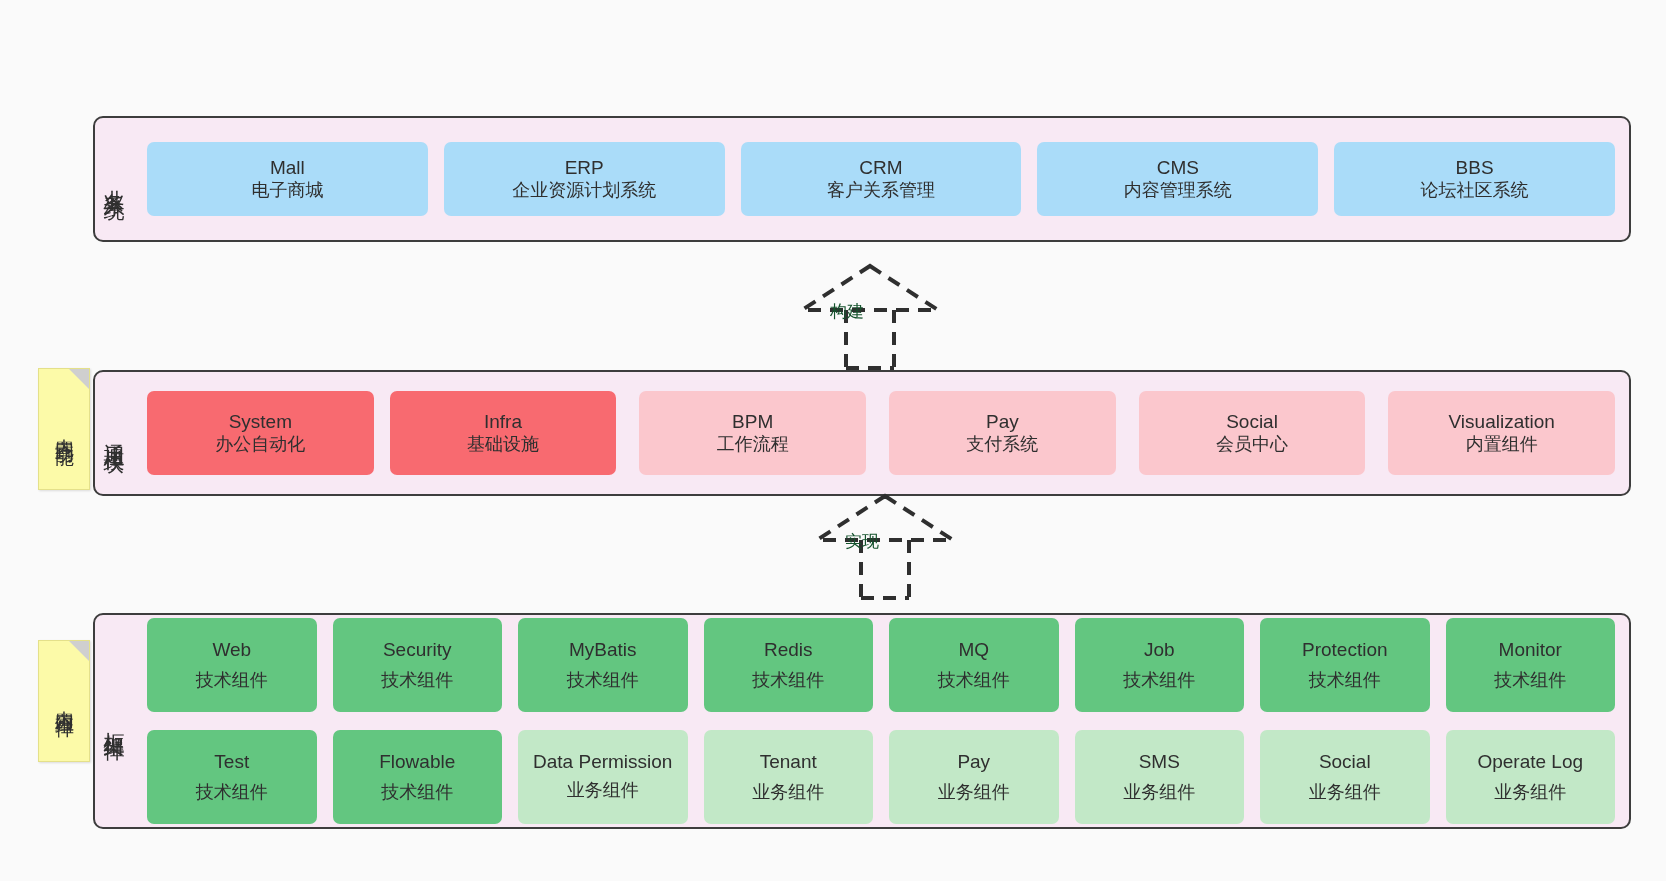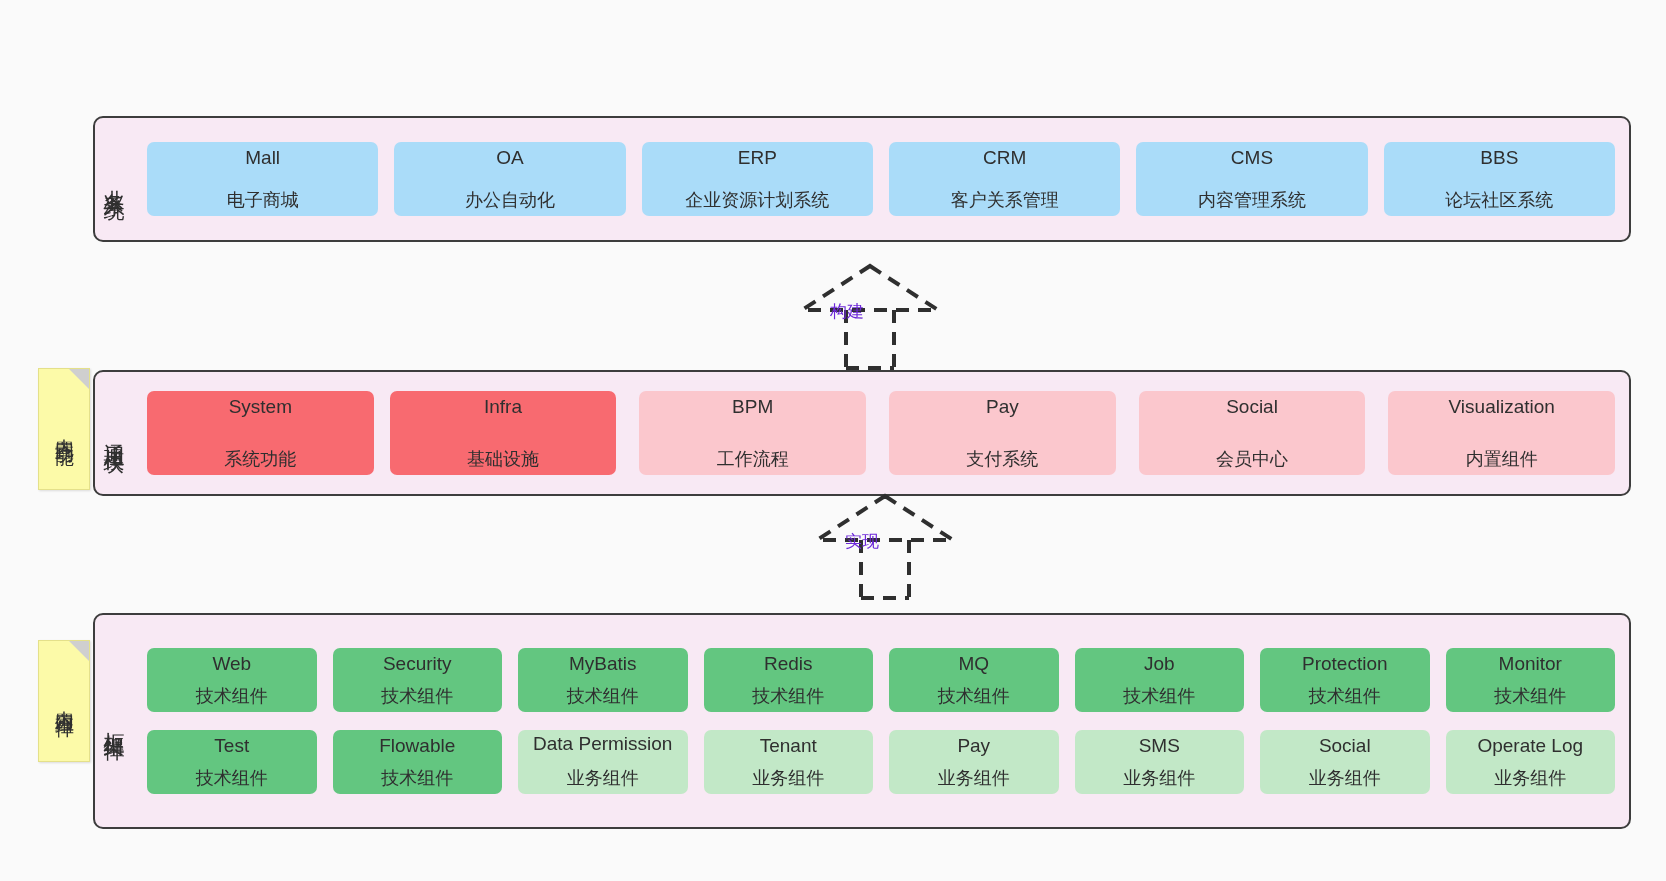--- a/index.html
+++ b/index.html
@@ -56,37 +56,37 @@
     gap: 16px;
   }
 
   
   .box {
     flex: 1 1 0;
     border-radius: 7px;
     display: flex;
     flex-direction: column;
     align-items: center;
-    justify-content: space-between;
+    justify-content: center;
     text-align: center;
     color: #2f2f2f;
     line-height: 1.22;
     padding: 4px 6px;
   }
   .box .t1 { font-size: 19px; }
   .box .t2 { font-size: 18px; }
   .blue  { background: #aadcf9; }
   .red   { background: #f86a70; }
   .pink  { background: #fbc7cd; margin-left: 7px; }
   .green { background: #63c680; }
   .lgreen{ background: #c2e8c7; }
 
   .h-biz   { height: 74px; }
   .h-mod   { height: 84px; }
-  .h-comp  { height: 64px; gap: 8px; }
+  .h-comp  { height: 94px; gap: 8px; }
 
   
   .note {
     position: absolute;
     width: 52px;
     background: #fcfaa8;
     border: 1px solid #e4e08a;
     display: flex;
     align-items: center;
     justify-content: center;
@@ -109,43 +109,39 @@
     border-top: 20px solid #cfcfcf;
   }
 
   
   .connector {
     position: absolute;
   }
   .connector .label {
     position: absolute;
     font-size: 17px;
-    color: #6d28d9;
+    color: #14532d;
     background: transparent;
     white-space: nowrap;
   }
 </style>
 </head>
 <body>
 
 <div id="canvas">
 
   <div class="layer" id="layer-business" style="left:93px; top:116px; width:1538px; height:126px;">
     <div class="layer-title">
       <span>业务系统</span>
     </div>
     <div class="layer-body">
       <div class="row">
         <div class="box blue h-biz">
           <div class="t1">Mall</div>
           <div class="t2">电子商城</div>
-        </div>
-        <div class="box blue h-biz">
-          <div class="t1">OA</div>
-          <div class="t2">办公自动化</div>
         </div>
         <div class="box blue h-biz">
           <div class="t1">ERP</div>
           <div class="t2">企业资源计划系统</div>
         </div>
         <div class="box blue h-biz">
           <div class="t1">CRM</div>
           <div class="t2">客户关系管理</div>
         </div>
         <div class="box blue h-biz">
@@ -177,21 +173,21 @@
     <span>内置功能</span>
   </div>
   <div class="layer" id="layer-modules" style="left:93px; top:370px; width:1538px; height:126px;">
     <div class="layer-title">
       <span>通用模块</span>
     </div>
     <div class="layer-body">
       <div class="row">
         <div class="box red h-mod">
           <div class="t1">System</div>
-          <div class="t2">系统功能</div>
+          <div class="t2">办公自动化</div>
         </div>
         <div class="box red h-mod">
           <div class="t1">Infra</div>
           <div class="t2">基础设施</div>
         </div>
         <div class="box pink h-mod">
           <div class="t1">BPM</div>
           <div class="t2">工作流程</div>
         </div>
         <div class="box pink h-mod">

